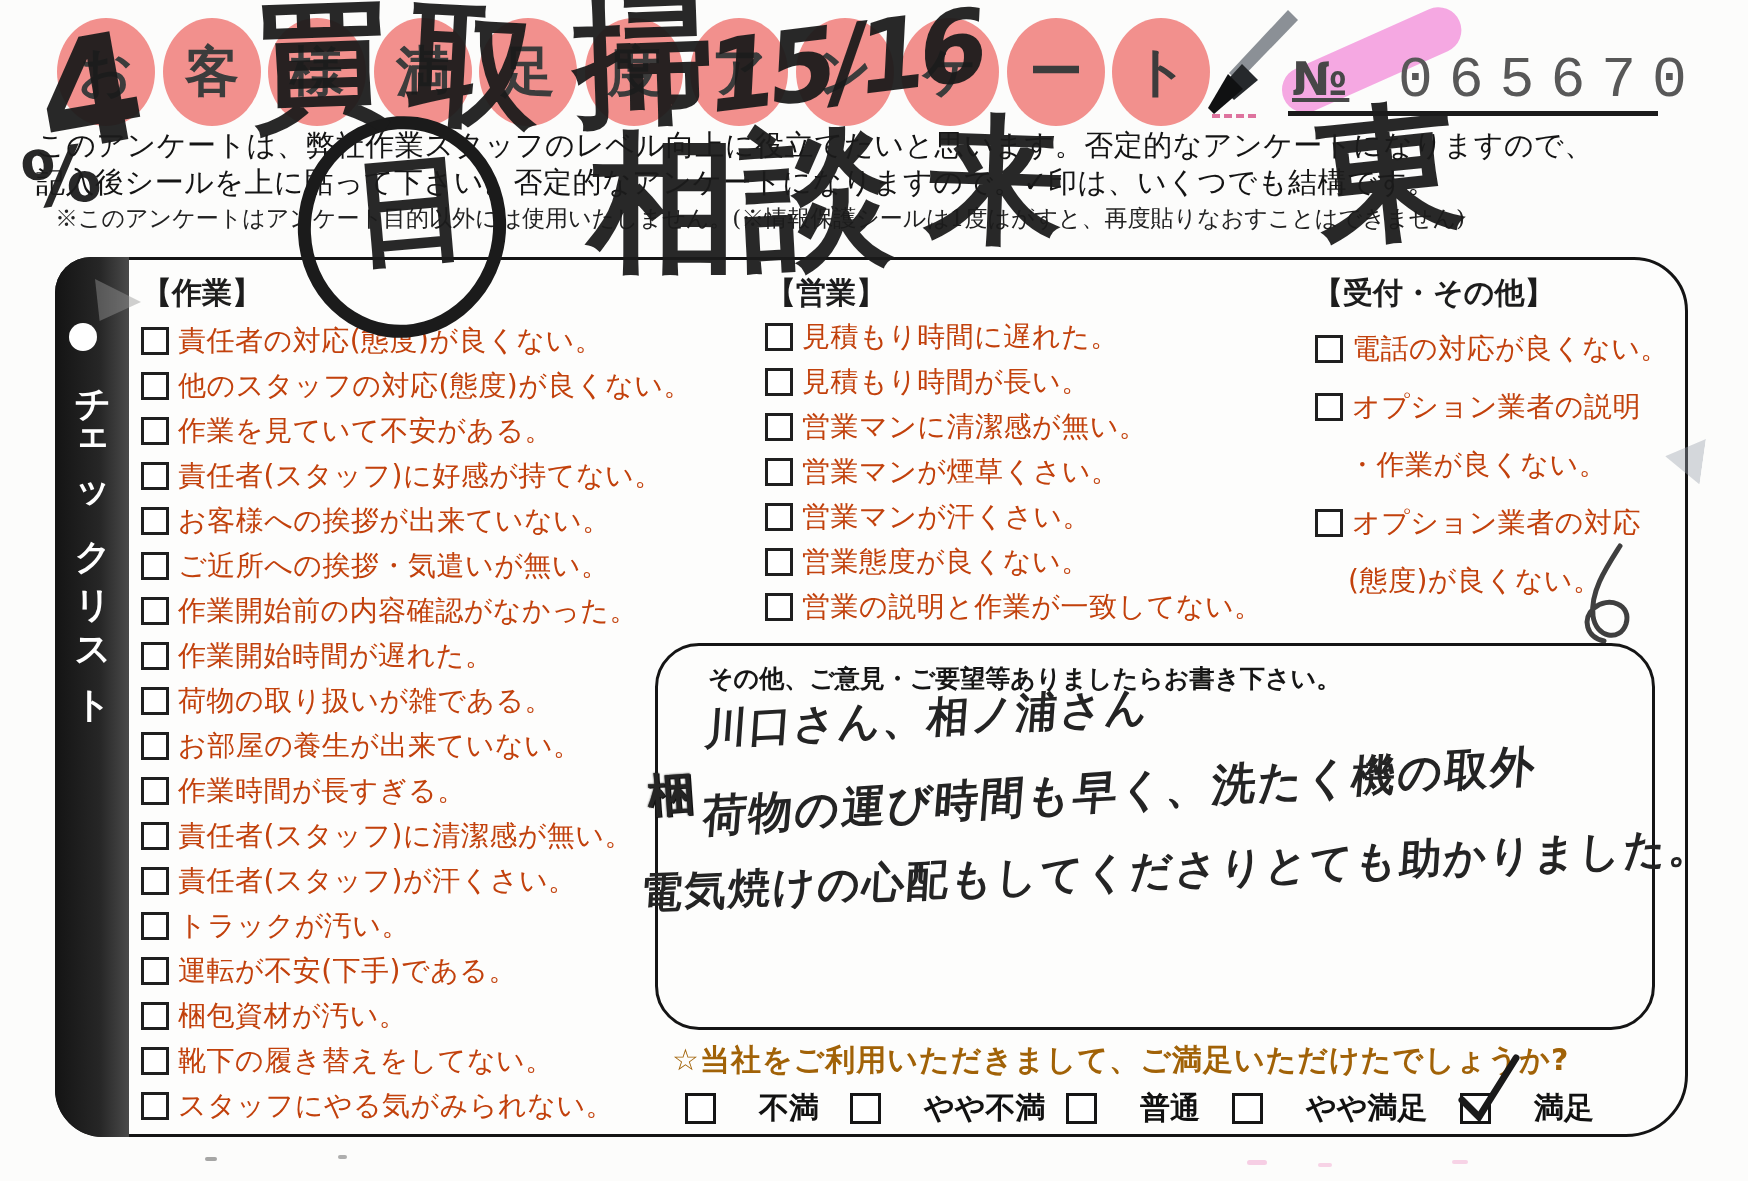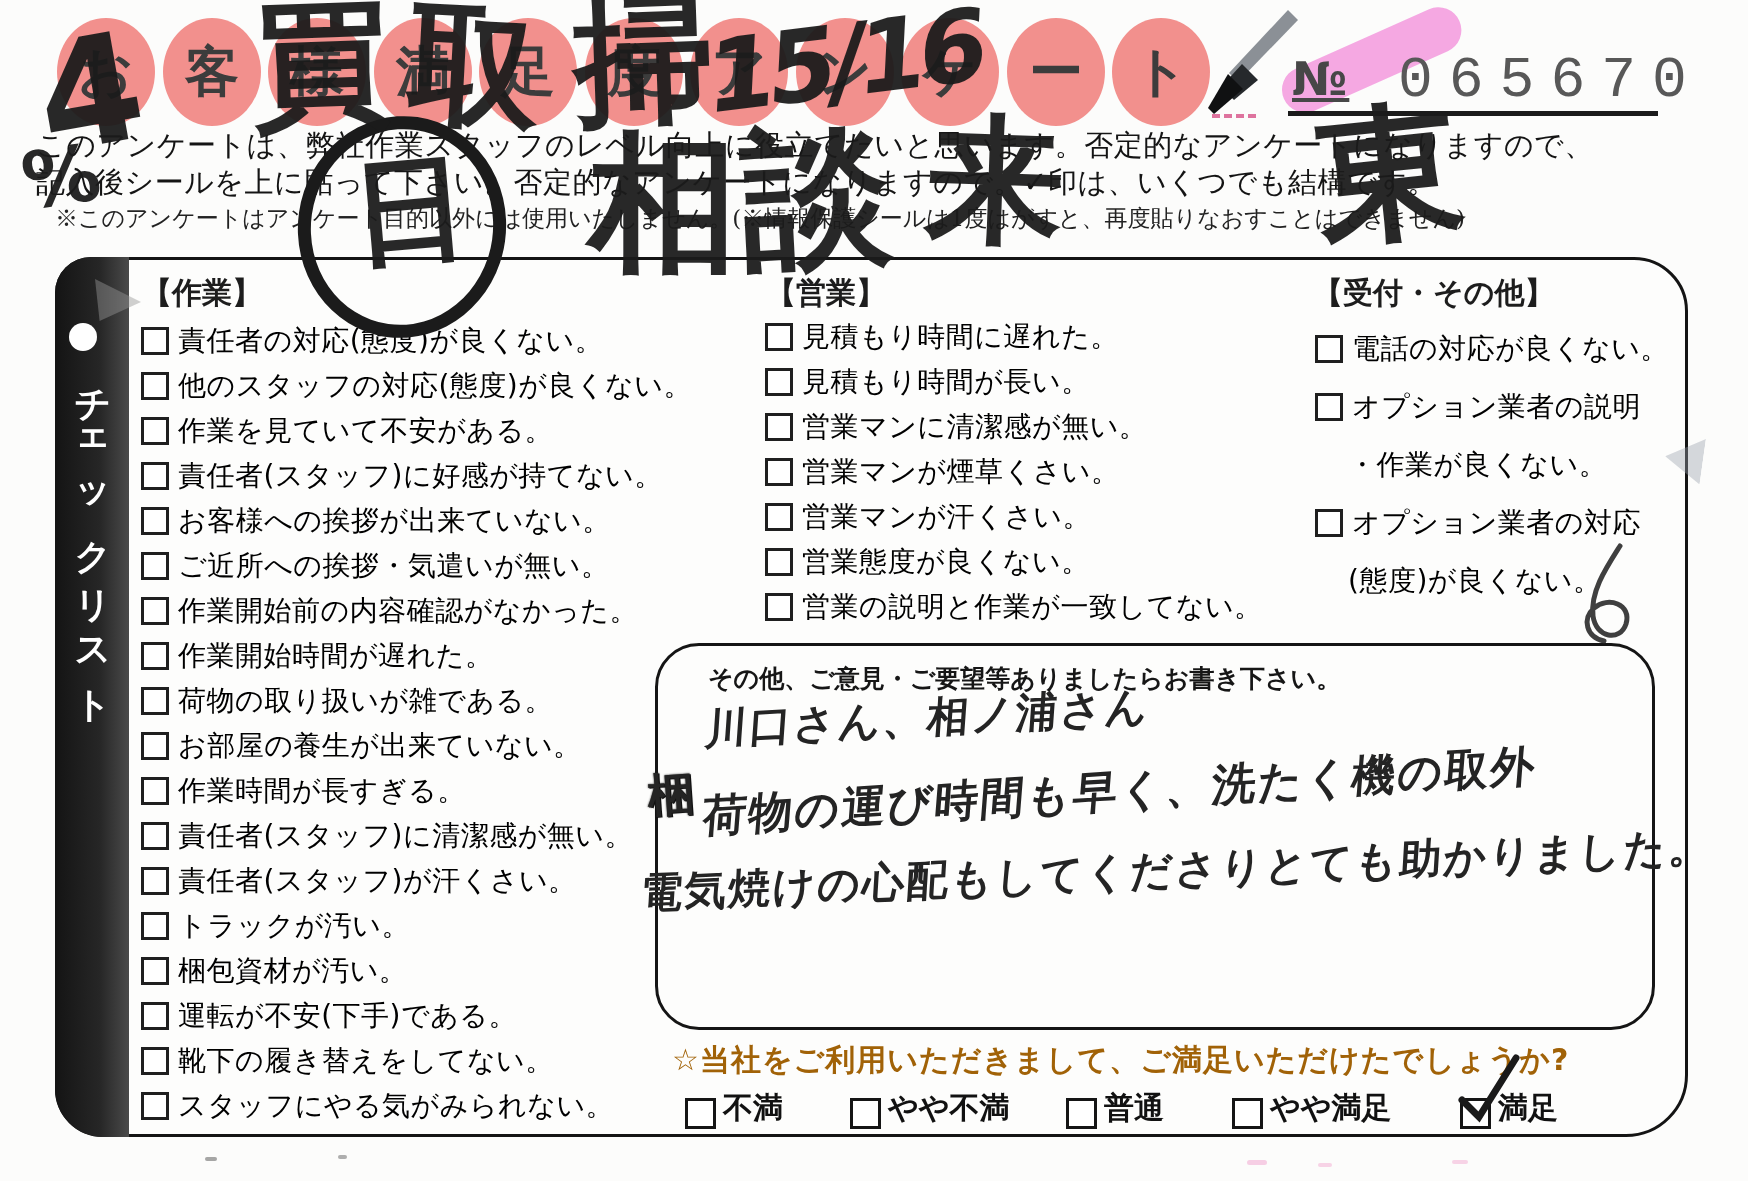--- a/index.html
+++ b/index.html
@@ -34,31 +34,31 @@
     clip-path:polygon(0 0,100% 55%,10% 100%);}
   .sb-bullet{left:14px;top:66px;width:28px;height:28px;border-radius:50%;background:#fff;}
   .sb-text{left:13px;top:106px;writing-mode:vertical-rl;text-orientation:upright;
     color:#fff;font-size:36px;font-weight:700;letter-spacing:9px;}
 
   
   .col-head{font-size:30px;font-weight:700;color:#1d1d1d;}
   .chk-row{display:flex;align-items:center;height:45px;white-space:nowrap;}
   .chk-row3{display:flex;align-items:center;height:58px;white-space:nowrap;}
   .cb{flex:0 0 auto;width:22px;height:22px;border:3px solid #1f1f1f;margin-right:9px;background:#fff;}
-  .chk-label{font-size:28px;font-weight:500;color:#000000;letter-spacing:.5px;}
+  .chk-label{font-size:28px;font-weight:500;color:#c2410c;letter-spacing:.5px;}
   .indent{padding-left:33px;text-align:center;}
 
   
   #commentbox{left:655px;top:643px;width:1000px;height:387px;border:3px solid #151515;
     border-radius:44px;box-sizing:border-box;background:#fdfdfc;}
   .cmt-label{font-size:25px;font-weight:600;color:#161616;}
 
   
   .sat-q{font-size:30px;font-weight:800;color:#a16207;letter-spacing:1px;}
-  .sat-opt{position:absolute;display:flex;align-items:flex-end;white-space:nowrap;}
+  .sat-opt{position:absolute;display:flex;align-items:center;white-space:nowrap;gap:36px;}
   .sat-cb{width:25px;height:25px;border:3.5px solid #151515;margin-right:7px;background:#fff;}
   .sat-label{font-size:30px;font-weight:800;color:#111;}
 
   
   .ink{color:#1b1b1b;font-weight:900;line-height:1;z-index:50;
        font-family:"DejaVu Sans","Liberation Sans",sans-serif;}
   .marker{opacity:.94;}
   .hand{font-weight:700;color:#242424;letter-spacing:2px;z-index:50;}
   .scr{text-shadow:0 0 2px #111,1px 1px 0 #111;}
   .ring{border:13px solid #1b1b1b;border-radius:50%;z-index:49;}
@@ -184,25 +184,25 @@
       <div class="chk-row">
           <span class="cb"></span>
           <span class="chk-label">責任者(スタッフ)が汗くさい。</span>
         </div>
       <div class="chk-row">
           <span class="cb"></span>
           <span class="chk-label">トラックが汚い。</span>
         </div>
       <div class="chk-row">
           <span class="cb"></span>
+          <span class="chk-label">運転が不安(下手)である。</span>
+        </div>
+      <div class="chk-row">
+          <span class="cb"></span>
           <span class="chk-label">梱包資材が汚い。</span>
-        </div>
-      <div class="chk-row">
-          <span class="cb"></span>
-          <span class="chk-label">運転が不安(下手)である。</span>
         </div>
       <div class="chk-row">
           <span class="cb"></span>
           <span class="chk-label">靴下の履き替えをしてない。</span>
         </div>
       <div class="chk-row">
           <span class="cb"></span>
           <span class="chk-label">スタッフにやる気がみられない。</span>
         </div>
     </div>

